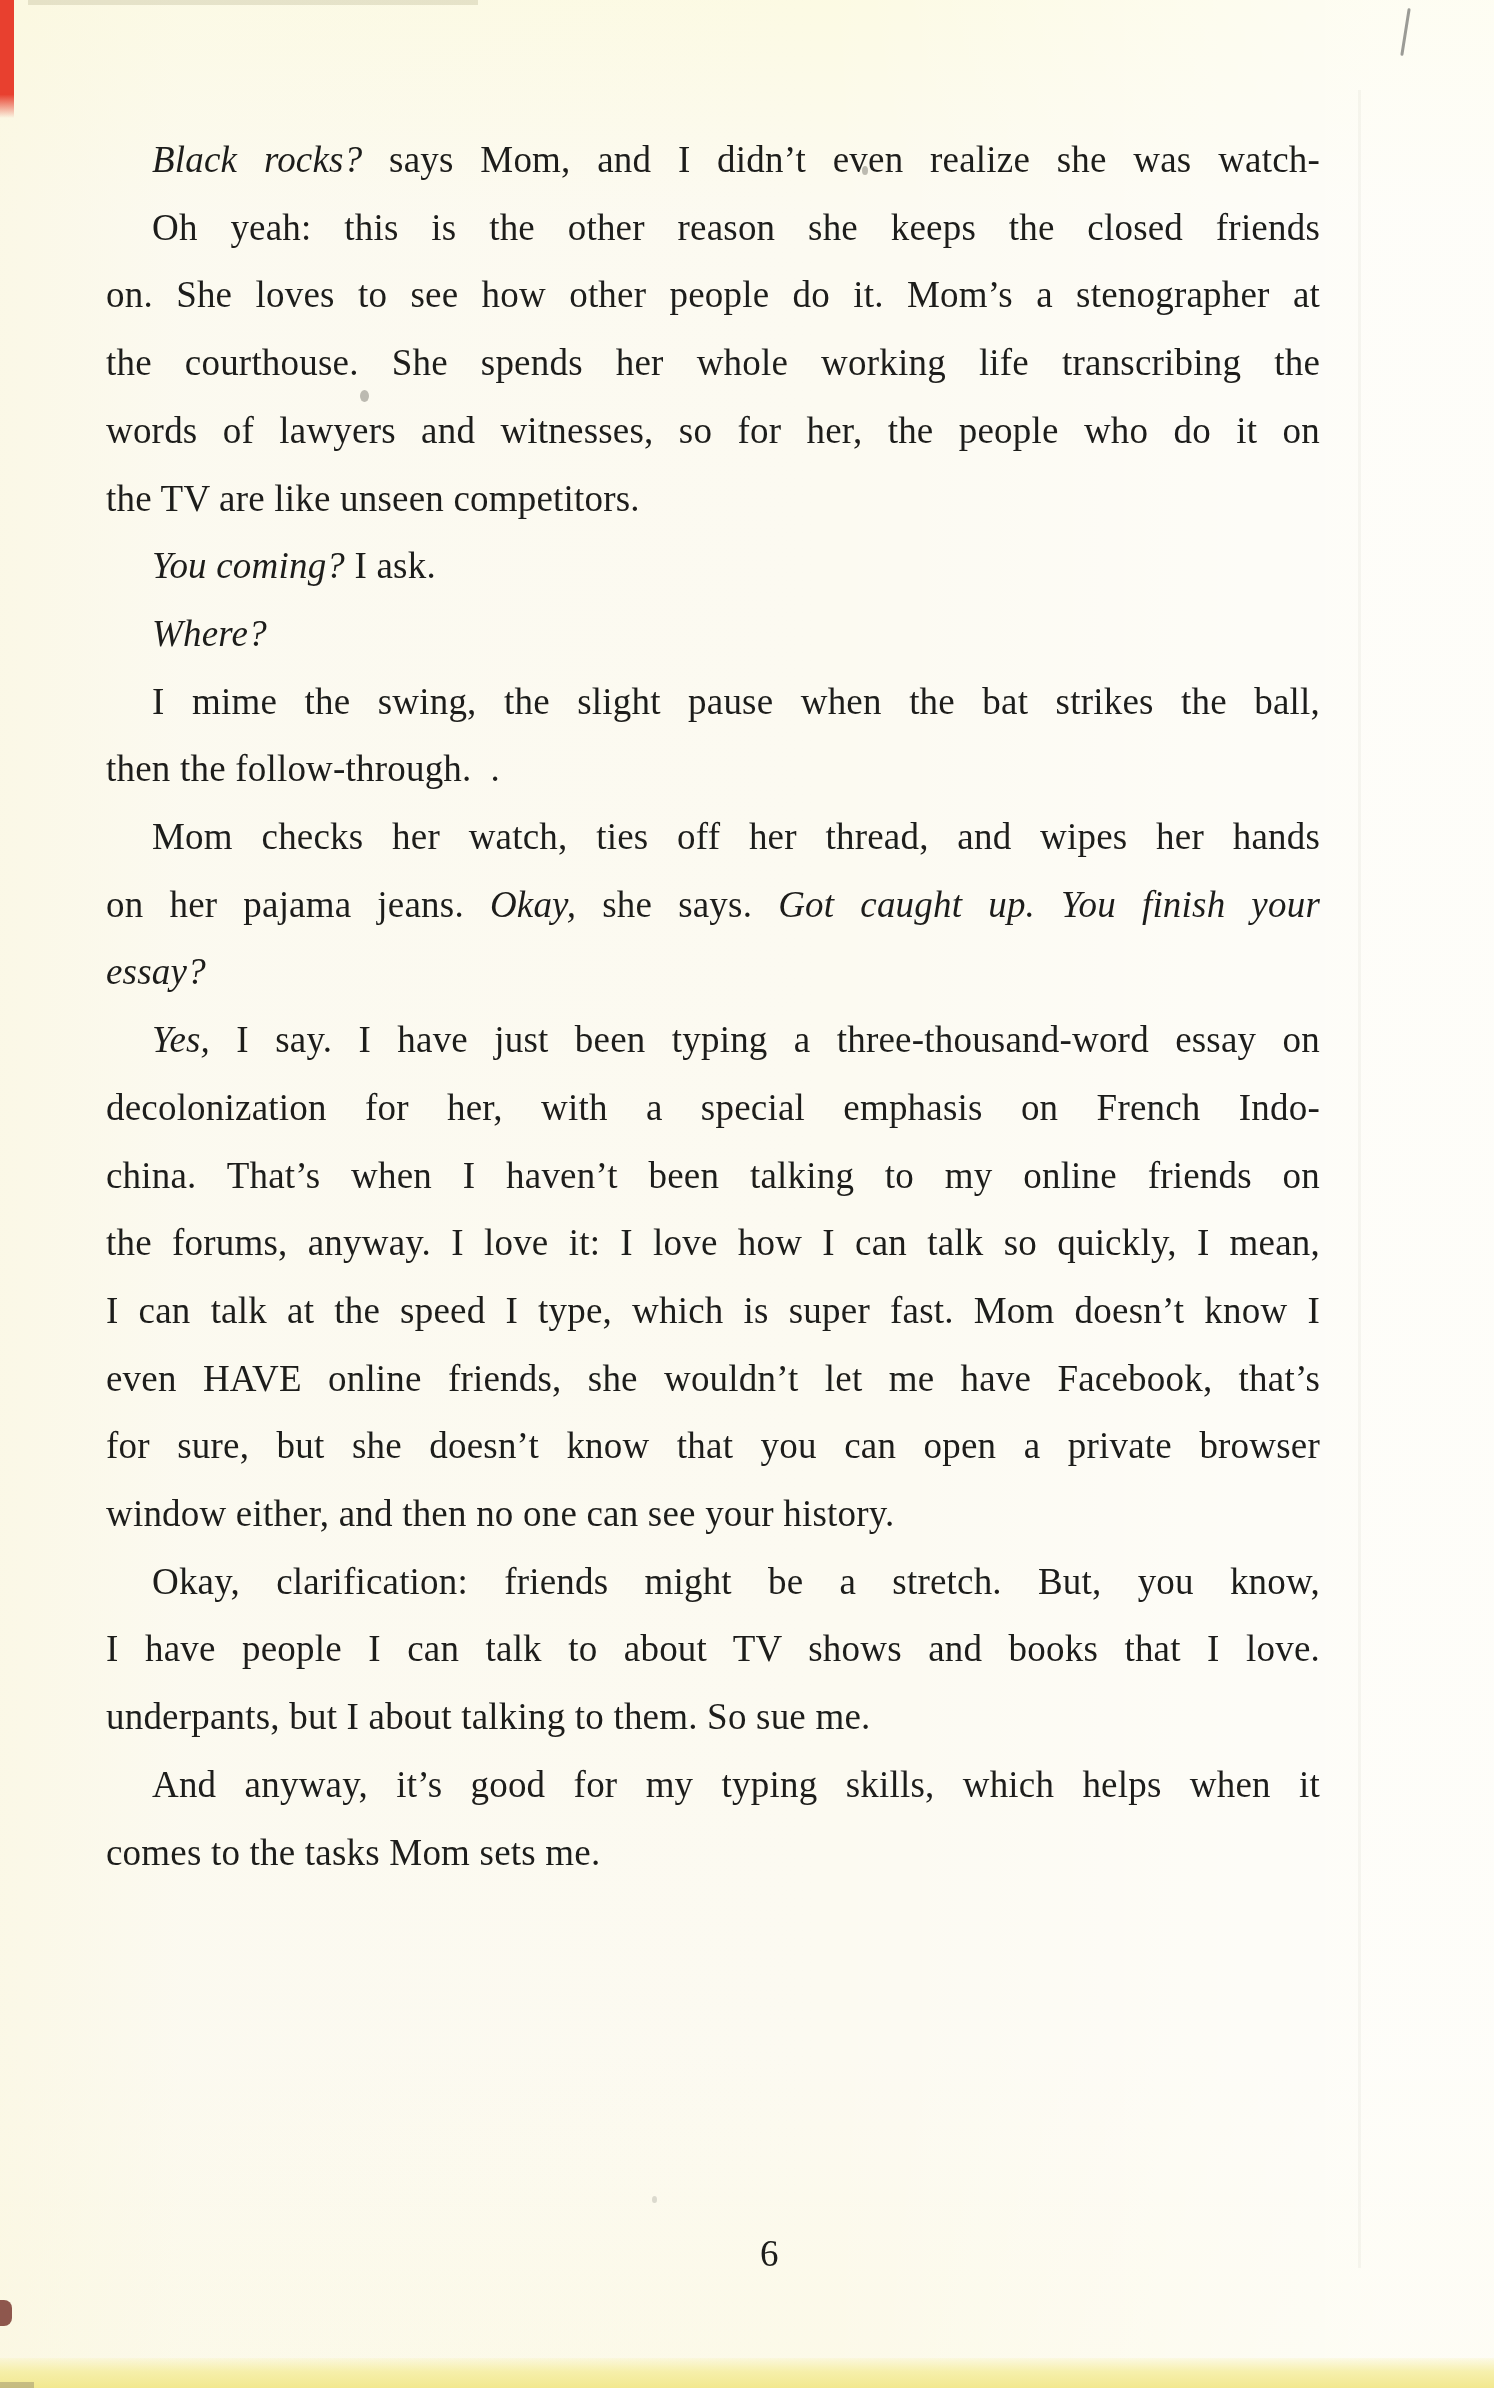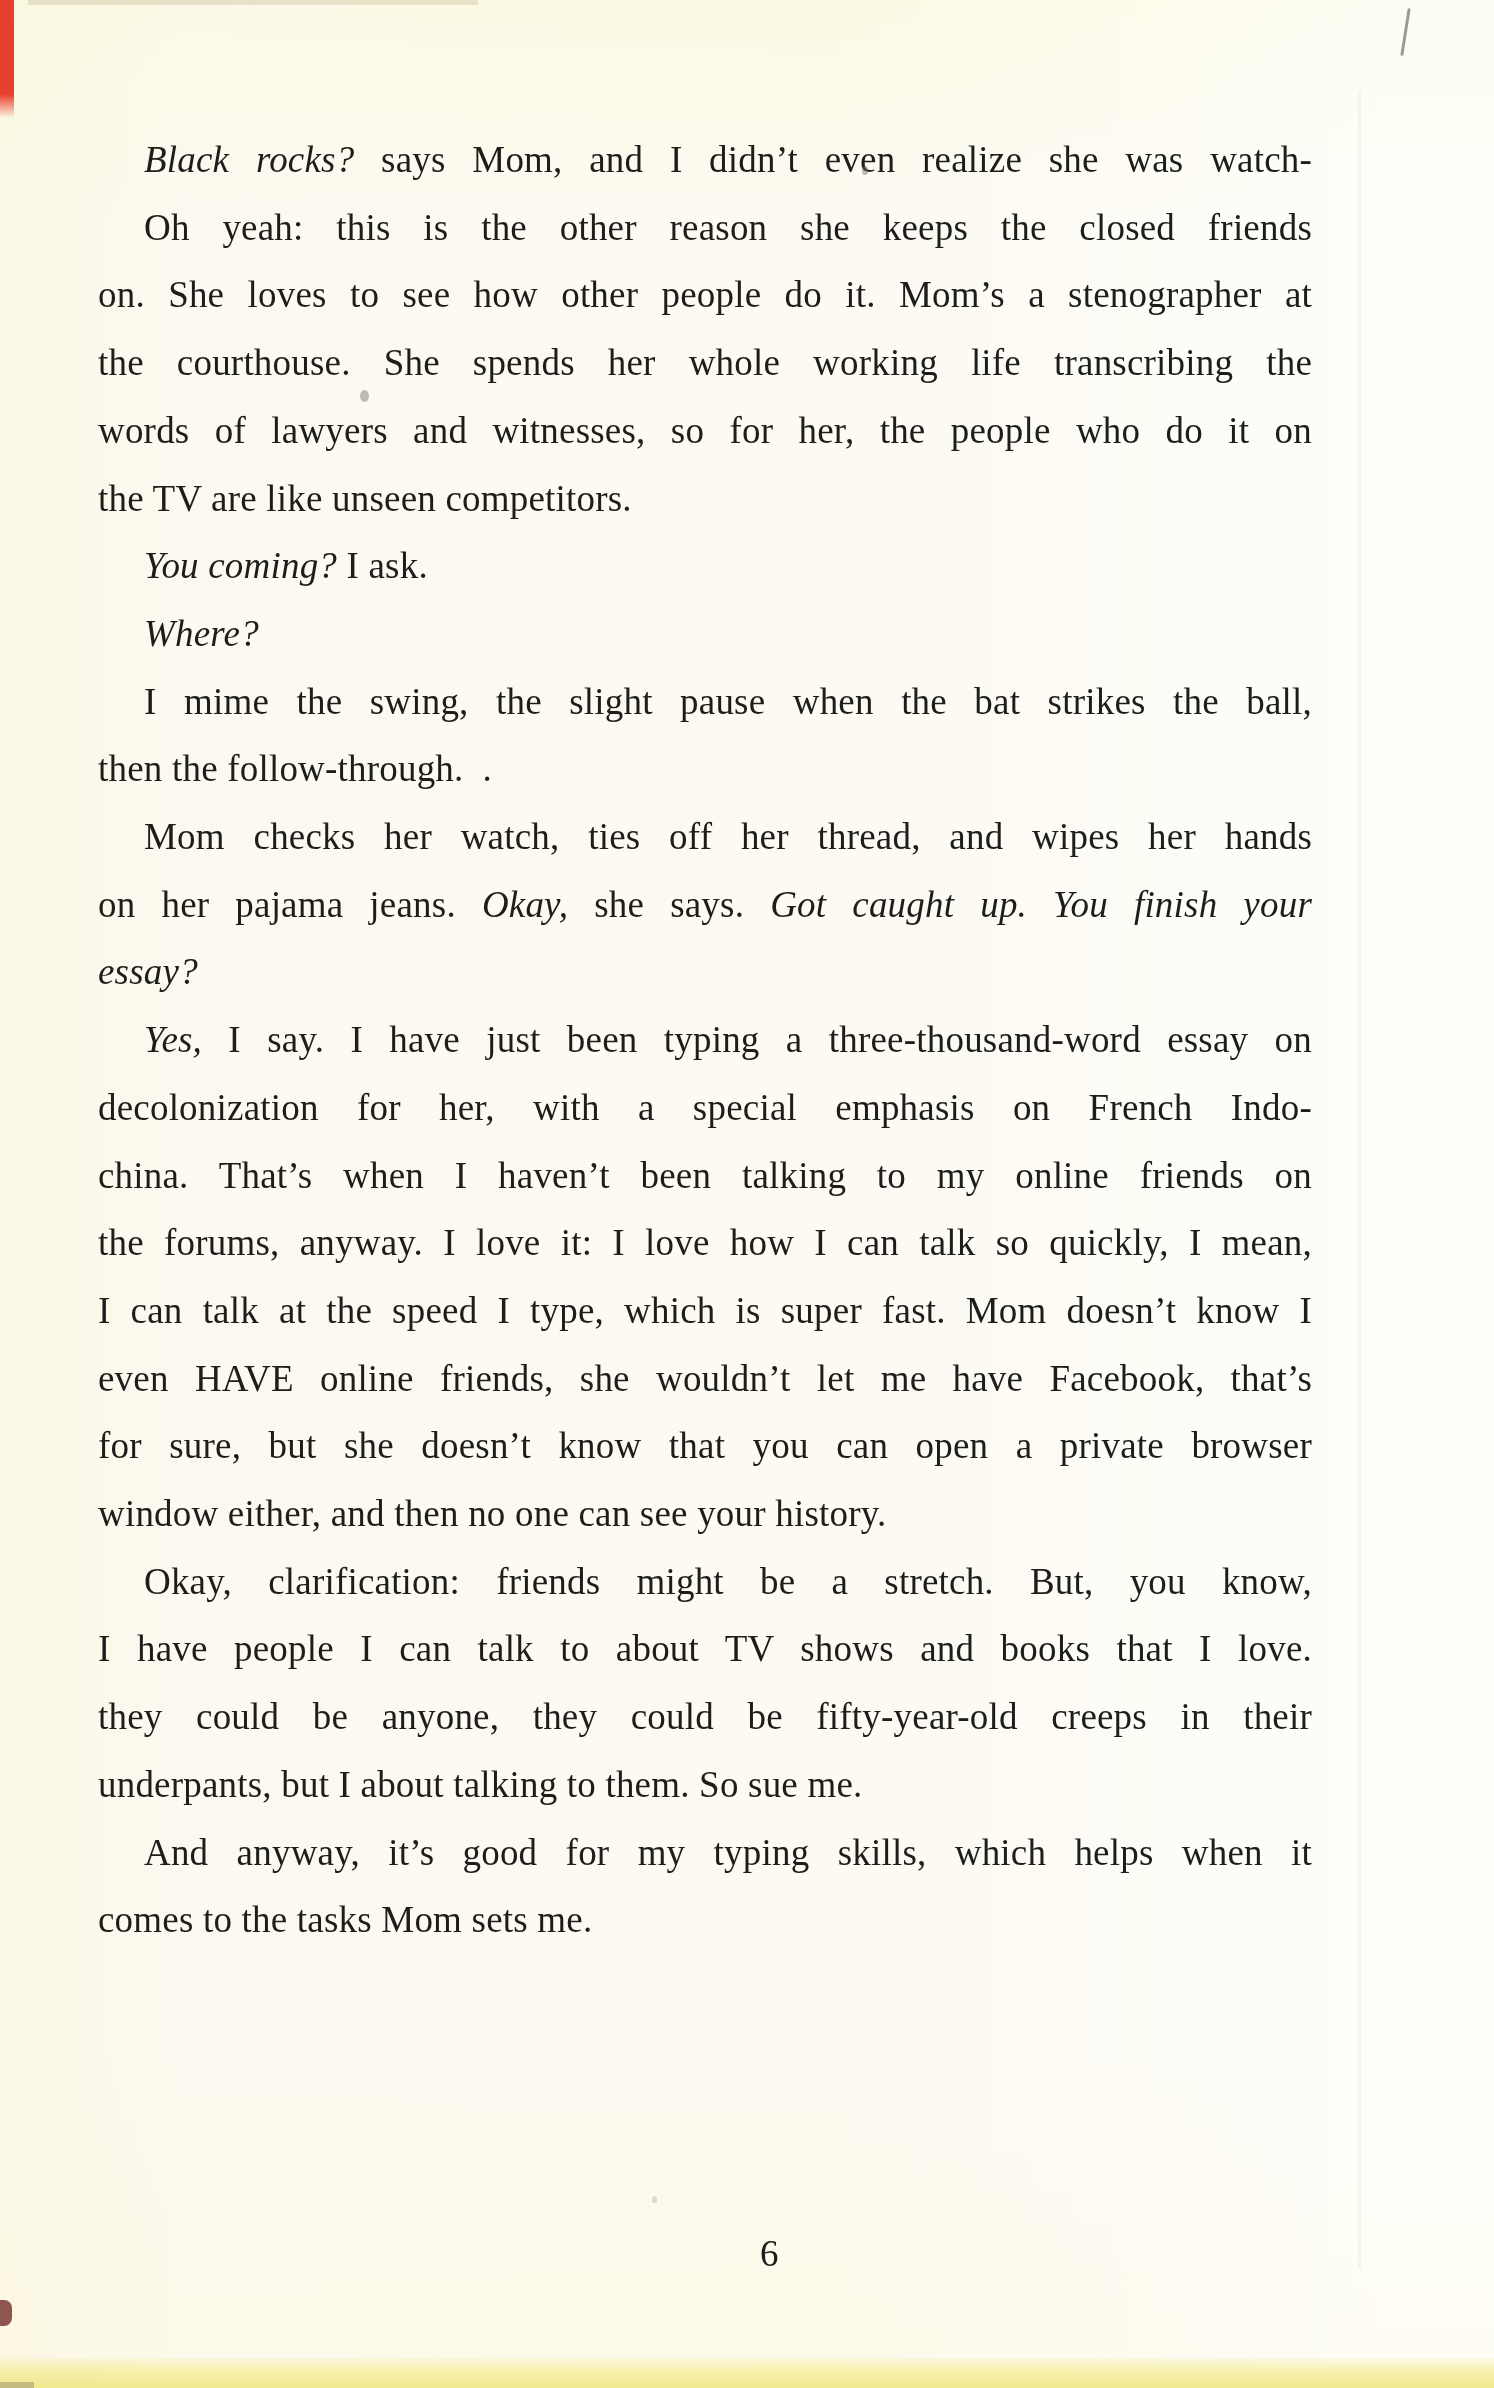--- a/index.html
+++ b/index.html
@@ -21,21 +21,21 @@
   .page-edge-line {
     position: absolute; top: 90px; bottom: 120px; left: 1358px; width: 3px;
     background: rgba(120,115,95,0.06);
   }
   .top-edge-line {
     position: absolute; top: 0; left: 28px; width: 450px; height: 5px;
     background: rgba(190,182,150,0.35);
   }
   .body-text {
     position: absolute;
-    left: 98px; top: 126px; width: 1214px;
+    left: 106px; top: 126px; width: 1214px;
     font-size: 37px;
     line-height: 67.7px;
     color: var(--ink, #1d1d1b);
     letter-spacing: 0.2px;
   }
   .line { text-align: justify; text-align-last: justify; -moz-text-align-last: justify; white-space: nowrap; }
   .line.last { text-align-last: left; -moz-text-align-last: left; }
   .line.indent { padding-left: 46px; }
   .line span.italic { font-style: italic; }
   .line span.normal { font-style: normal; }
@@ -97,21 +97,20 @@
       <div class="line indent"><span class="italic">Yes,</span><span class="normal"> I say. I have just been typing a three-thousand-word essay on</span></div>
       <div class="line"><span class="normal">decolonization for her, with a special emphasis on French Indo-</span></div>
       <div class="line"><span class="normal">china. That’s when I haven’t been talking to my online friends on</span></div>
       <div class="line"><span class="normal">the forums, anyway. I love it: I love how I can talk so quickly, I mean,</span></div>
       <div class="line"><span class="normal">I can talk at the speed I type, which is super fast. Mom doesn’t know I</span></div>
       <div class="line"><span class="normal">even HAVE online friends, she wouldn’t let me have Facebook, that’s</span></div>
       <div class="line"><span class="normal">for sure, but she doesn’t know that you can open a private browser</span></div>
       <div class="line last"><span class="normal">window either, and then no one can see your history.</span></div>
       <div class="line indent"><span class="normal">Okay, clarification: friends might be a stretch. But, you know,</span></div>
       <div class="line"><span class="normal">I have people I can talk to about TV shows and books that I love.</span></div>
-      <div class="line"><span class="normal">they could be anyone, they could be fifty-year-old creeps in their</span></div>
       <div class="line last"><span class="normal">underpants, but I about talking to them. So sue me.</span></div>
       <div class="line indent"><span class="normal">And anyway, it’s good for my typing skills, which helps when it</span></div>
       <div class="line last"><span class="normal">comes to the tasks Mom sets me.</span></div>
     </div>
   <div class="page-number">6</div>
 </div>
 
 <div class="red-edge-mark"></div>
 <div class="yellow-bottom-strip"></div>
 <div class="red-corner-dot"></div>

